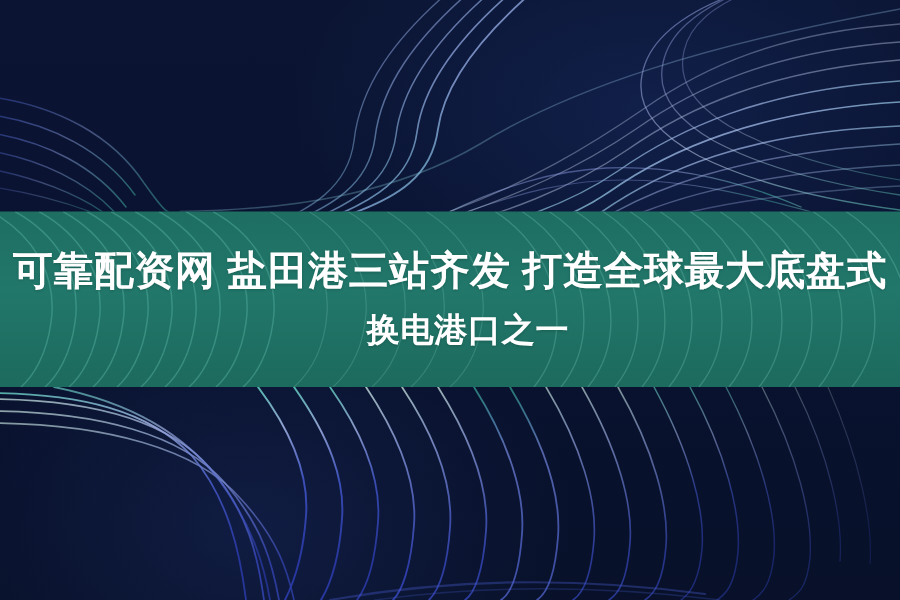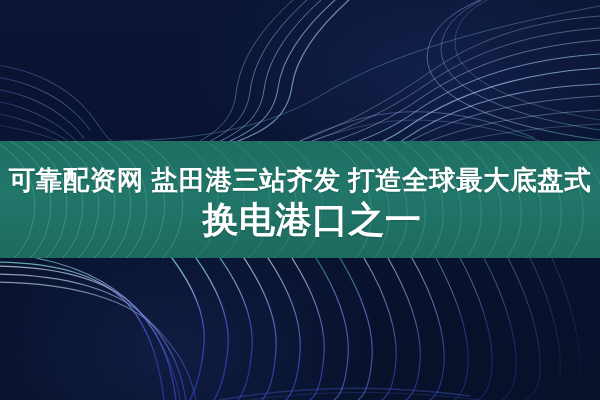--- a/index.html
+++ b/index.html
@@ -56,21 +56,21 @@
     color: #ffffff;
     font-size: 27px;
     line-height: 36px;
     font-weight: bold;
     letter-spacing: 0.5px;
     white-space: nowrap;
     text-align: center;
     text-shadow: 0 1px 2px rgba(0,0,0,0.18);
   }
   #headline-line1 { font-size: 26.5px; }
-  #headline-line2 { font-size: 36px; margin-left: 24px; }
+  #headline-line2 { font-size: 22px; margin-left: 24px; }
 </style>
 </head>
 <body>
 
 <div id="stage">
 
   <div class="layer" id="bg-navy"></div>
 
   <svg class="layer" id="waves-top" viewBox="0 0 600 400" width="600" height="400">
     <defs>

